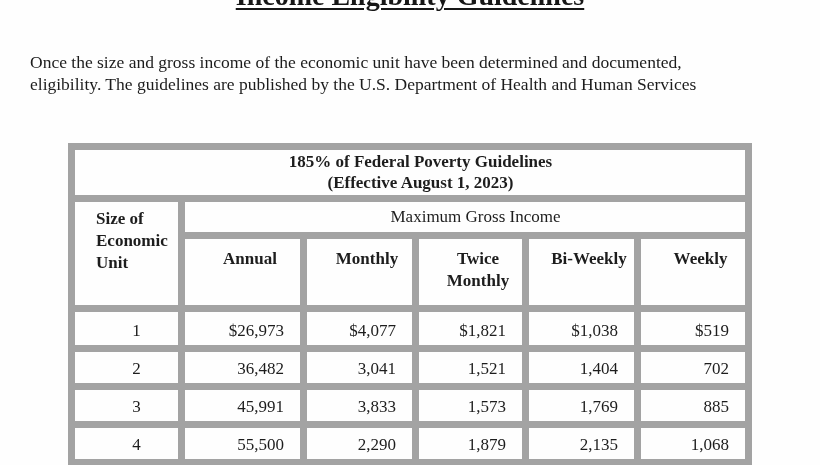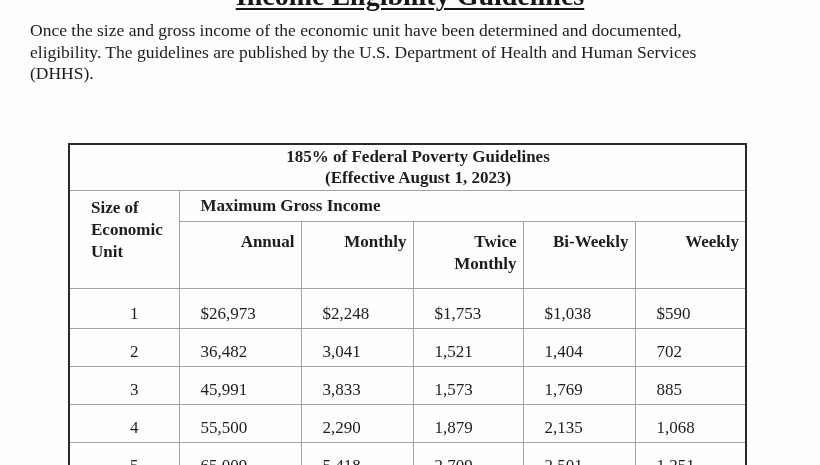--- a/index.html
+++ b/index.html
@@ -29,40 +29,40 @@
     color: #161616;
     text-decoration: underline;
     text-decoration-thickness: 2px;
     text-underline-offset: 3px;
     white-space: nowrap;
   }
   
   #intro {
     position: absolute;
     left: 30px;
-    top: 20px;
+    top: 52px;
     width: 765px;
     font-size: 17.5px;
     line-height: 21.6px;
     color: #1c1c1c;
   }
   
   #guidelines-table {
     position: absolute;
     left: 68px;
     top: 143px;
     width: 677px;
     border-collapse: collapse;
     table-layout: fixed;
     font-size: 17px;
     color: #1d1d1d;
     border: 2px solid #2a2a2a;
   }
   #guidelines-table td, #guidelines-table th {
-    border: 1px solid #a3a3a3;
+    border: 7px solid #a3a3a3;
     overflow: hidden;
     padding-left: 21px;
   }
   td.table-title-cell {
     height: 41px;
     text-align: center;
     vertical-align: middle;
     font-weight: bold;
     line-height: 21px;
     border-bottom: 3px solid #222222;
@@ -70,55 +70,54 @@
   }
   td.size-head-cell {
     vertical-align: top;
     text-align: left;
     font-weight: bold;
     padding: 6px 6px 0 10px;
     line-height: 22px;
   }
   td.group-head-cell {
     height: 30px;
-    text-align: left;
+    text-align: center;
     vertical-align: middle;
-    font-weight: bold;
+    font-weight: normal;
     padding: 0;
   }
   th.period-head-cell {
     height: 57px;
     vertical-align: top;
-    text-align: right;
+    text-align: center;
     font-weight: bold;
     padding: 9px 6px 0 6px;
     line-height: 22px;
   }
   tr.data-row td {
     border-top: 1px solid #555555;
     border-bottom: 1px solid #555555;
     vertical-align: bottom;
     padding-bottom: 4px;
   }
   tr.data-row { height: 38px; }
   tr.data-row.first { height: 40px; }
   td.size-cell { text-align: center; }
-  td.value-cell { padding-right: 16px; }
+  td.value-cell { text-align: right; padding-right: 16px; }
 </style>
 </head>
 <body>
 
 <div id="page">
 
   <div id="doc-title">Income Eligibility Guidelines</div>
 
   <div id="intro">
     <div>Once the size and gross income of the economic unit have been determined and documented,</div>
     <div>eligibility. The guidelines are published by the U.S. Department of Health and Human Services</div>
-    <div>(DHHS).</div>
   </div>
 
   <table id="guidelines-table">
     <colgroup>
       <col style="width:110px">
       <col style="width:122px">
       <col style="width:112px">
       <col style="width:110px">
       <col style="width:112px">
       <col style="width:111px">
@@ -139,24 +138,24 @@
         <th class="period-head-cell">Monthly</th>
         <th class="period-head-cell">Twice Monthly</th>
         <th class="period-head-cell">Bi-Weekly</th>
         <th class="period-head-cell">Weekly</th>
       </tr>
     </tbody>
     <tbody id="data-rows">
         <tr class="data-row first">
           <td class="size-cell">1</td>
           <td class="value-cell">$26,973</td>
-          <td class="value-cell">$2,248</td>
-          <td class="value-cell">$1,753</td>
+          <td class="value-cell">$4,077</td>
+          <td class="value-cell">$1,821</td>
           <td class="value-cell">$1,038</td>
-          <td class="value-cell">$590</td>
+          <td class="value-cell">$519</td>
         </tr>
         <tr class="data-row">
           <td class="size-cell">2</td>
           <td class="value-cell">36,482</td>
           <td class="value-cell">3,041</td>
           <td class="value-cell">1,521</td>
           <td class="value-cell">1,404</td>
           <td class="value-cell">702</td>
         </tr>
         <tr class="data-row">

